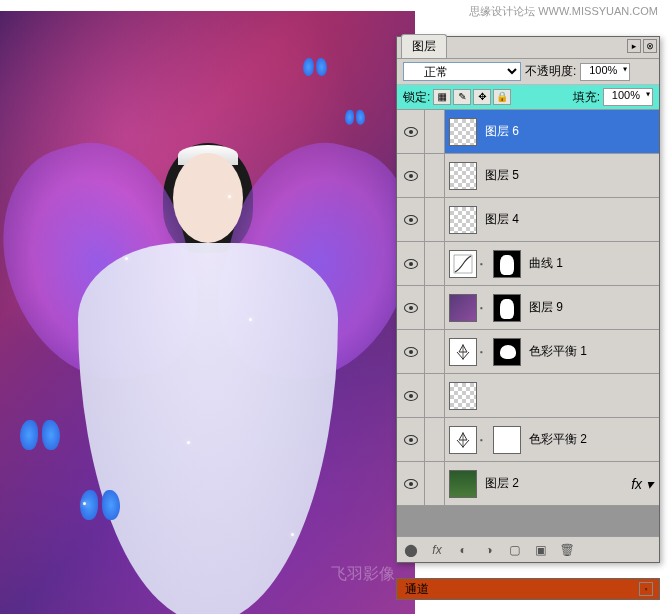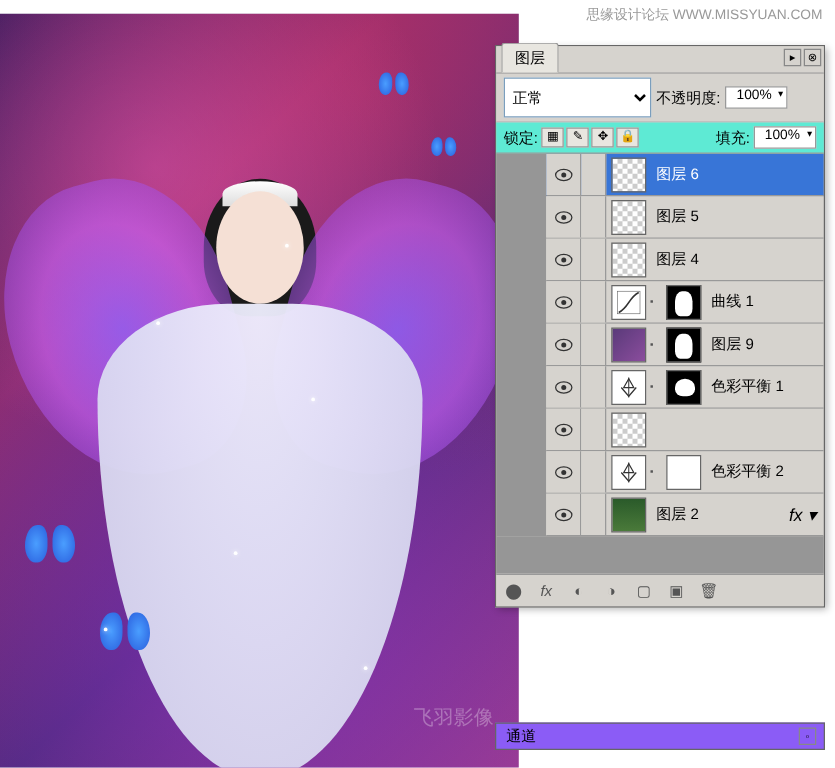--- a/index.html
+++ b/index.html
@@ -23,29 +23,29 @@
 .sparkle { position: absolute; width: 3px; height: 3px; background: #fff; border-radius: 50%; box-shadow: 0 0 4px #fff; }
 .watermark-photo { position: absolute; bottom: 40px; right: 20px; color: rgba(255,255,255,0.3); font-size: 16px; }
 
 .layers-panel { position: absolute; left: 396px; top: 36px; width: 264px; background: #d6d3ce; border: 1px solid #666; box-shadow: 2px 2px 6px rgba(0,0,0,0.3); }
 .panel-tabs { display: flex; background: #d6d3ce; border-bottom: 1px solid #999; height: 22px; align-items: flex-end; }
 .panel-tab { padding: 3px 10px; font-size: 12px; background: #d6d3ce; border: 1px solid #999; border-bottom: none; border-radius: 3px 3px 0 0; margin-left: 4px; cursor: pointer; }
 .panel-tab.active { background: #e8e6e0; }
 .panel-controls-top { display: flex; position: absolute; right: 2px; top: 2px; gap: 2px; }
 .ctrl-icon { width: 14px; height: 14px; background: #d6d3ce; border: 1px solid #888; font-size: 9px; text-align: center; line-height: 12px; cursor: pointer; }
 .panel-row { display: flex; align-items: center; padding: 3px 6px; gap: 4px; border-bottom: 1px solid #bbb; background: #d6d3ce; }
-.blend-select { flex: 0 0 118px; height: 32px; background: #fff; border: 1px solid #7b9ebd; font-size: 12px; padding: 1px 2px; }
+.blend-select { flex: 0 0 118px; height: 19px; background: #fff; border: 1px solid #7b9ebd; font-size: 12px; padding: 1px 16px; }
 .opacity-label { font-size: 12px; }
 .pct-input { width: 50px; height: 18px; background: #fff; border: 1px solid #999; font-size: 11px; text-align: right; padding-right: 12px; position: relative; }
 .pct-input::after { content: '▸'; position: absolute; right: 2px; top: 1px; font-size: 8px; transform: rotate(90deg); }
 .lock-row { display: flex; align-items: center; padding: 3px 6px; gap: 3px; border-bottom: 1px solid #999; background: #5eead4; }
 .lock-icons { display: flex; gap: 2px; }
 .lock-icon { width: 18px; height: 16px; background: #e8e6e0; border: 1px solid #999; font-size: 10px; text-align: center; line-height: 14px; }
 .layers-list { max-height: 440px; overflow-y: auto; background: #969696; }
-.layer-row { display: flex; align-items: center; height: 34px; background: #d6d3ce; border-bottom: 1px solid #999; margin-left: 40px; }
+.layer-row { display: flex; align-items: center; height: 44px; background: #d6d3ce; border-bottom: 1px solid #999; }
 .layer-row.selected { background: #3875d7; color: #fff; }
 .vis-cell { width: 28px; height: 100%; display: flex; align-items: center; justify-content: center; border-right: 1px solid #999; background: #d6d3ce; }
 .eye-icon { width: 14px; height: 10px; border: 1px solid #333; border-radius: 60%; position: relative; }
 .eye-icon::after { content: ''; position: absolute; left: 4px; top: 2px; width: 4px; height: 4px; background: #333; border-radius: 50%; }
 .link-cell { width: 20px; height: 100%; border-right: 1px solid #999; background: #d6d3ce; }
 .thumbs { display: flex; align-items: center; gap: 3px; padding: 0 4px; }
 .thumb { width: 28px; height: 28px; border: 1px solid #666; background: #fff; position: relative; }
 .thumb.checker { background: repeating-conic-gradient(#ccc 0 25%, #fff 0 50%) 0 0/8px 8px; }
 .thumb.mask-white { background: #fff; }
 .thumb.mask-black { background: #000; }
@@ -53,21 +53,21 @@
 .thumb.adj-balance { background: #fff; display: flex; align-items: center; justify-content: center; }
 .thumb.img { background: linear-gradient(135deg, #5a3a7a, #8b4d9d); }
 .thumb.img-green { background: linear-gradient(#2a5a2a, #4a7a3a); }
 .thumb.mask-shape .shape { position: absolute; bottom: 2px; left: 50%; transform: translateX(-50%); width: 14px; height: 20px; background: #fff; border-radius: 40% 40% 30% 30%; }
 .thumb.mask-bf .bfshape { position: absolute; top: 6px; left: 6px; width: 16px; height: 14px; background: #fff; border-radius: 50% 50% 40% 40%; }
 .link-chain { width: 10px; height: 12px; font-size: 10px; color: #555; display: inline-flex; align-items: center; }
 .layer-name { font-size: 12px; padding-left: 4px; flex: 1; }
 .adj-svg { width: 20px; height: 20px; }
 .panel-bottom { display: flex; align-items: center; padding: 3px 4px; gap: 6px; background: #d6d3ce; border-top: 1px solid #999; height: 26px; }
 .bottom-icon { width: 20px; height: 18px; display: flex; align-items: center; justify-content: center; font-size: 12px; color: #555; cursor: pointer; }
-.channel-tab { position: absolute; left: 396px; top: 578px; width: 264px; height: 22px; background: #8b5cf6; border: 1px solid #666; display: flex; align-items: center; padding-left: 8px; font-size: 12px; }
+.channel-tab { position: absolute; left: 396px; top: 578px; width: 264px; height: 22px; background: #c2410c; border: 1px solid #666; display: flex; align-items: center; padding-left: 8px; font-size: 12px; }
 .channel-tab .arrow { margin-left: auto; margin-right: 6px; width: 14px; height: 14px; border: 1px solid #888; text-align: center; font-size: 9px; line-height: 12px; }
 .empty-area { background: #969696; height: 30px; }
 </style>
 </head>
 <body>
 
 <div class="watermark-top">思缘设计论坛  WWW.MISSYUAN.COM</div>
 
 <div class="canvas-area">
   <div class="fairy-scene">

